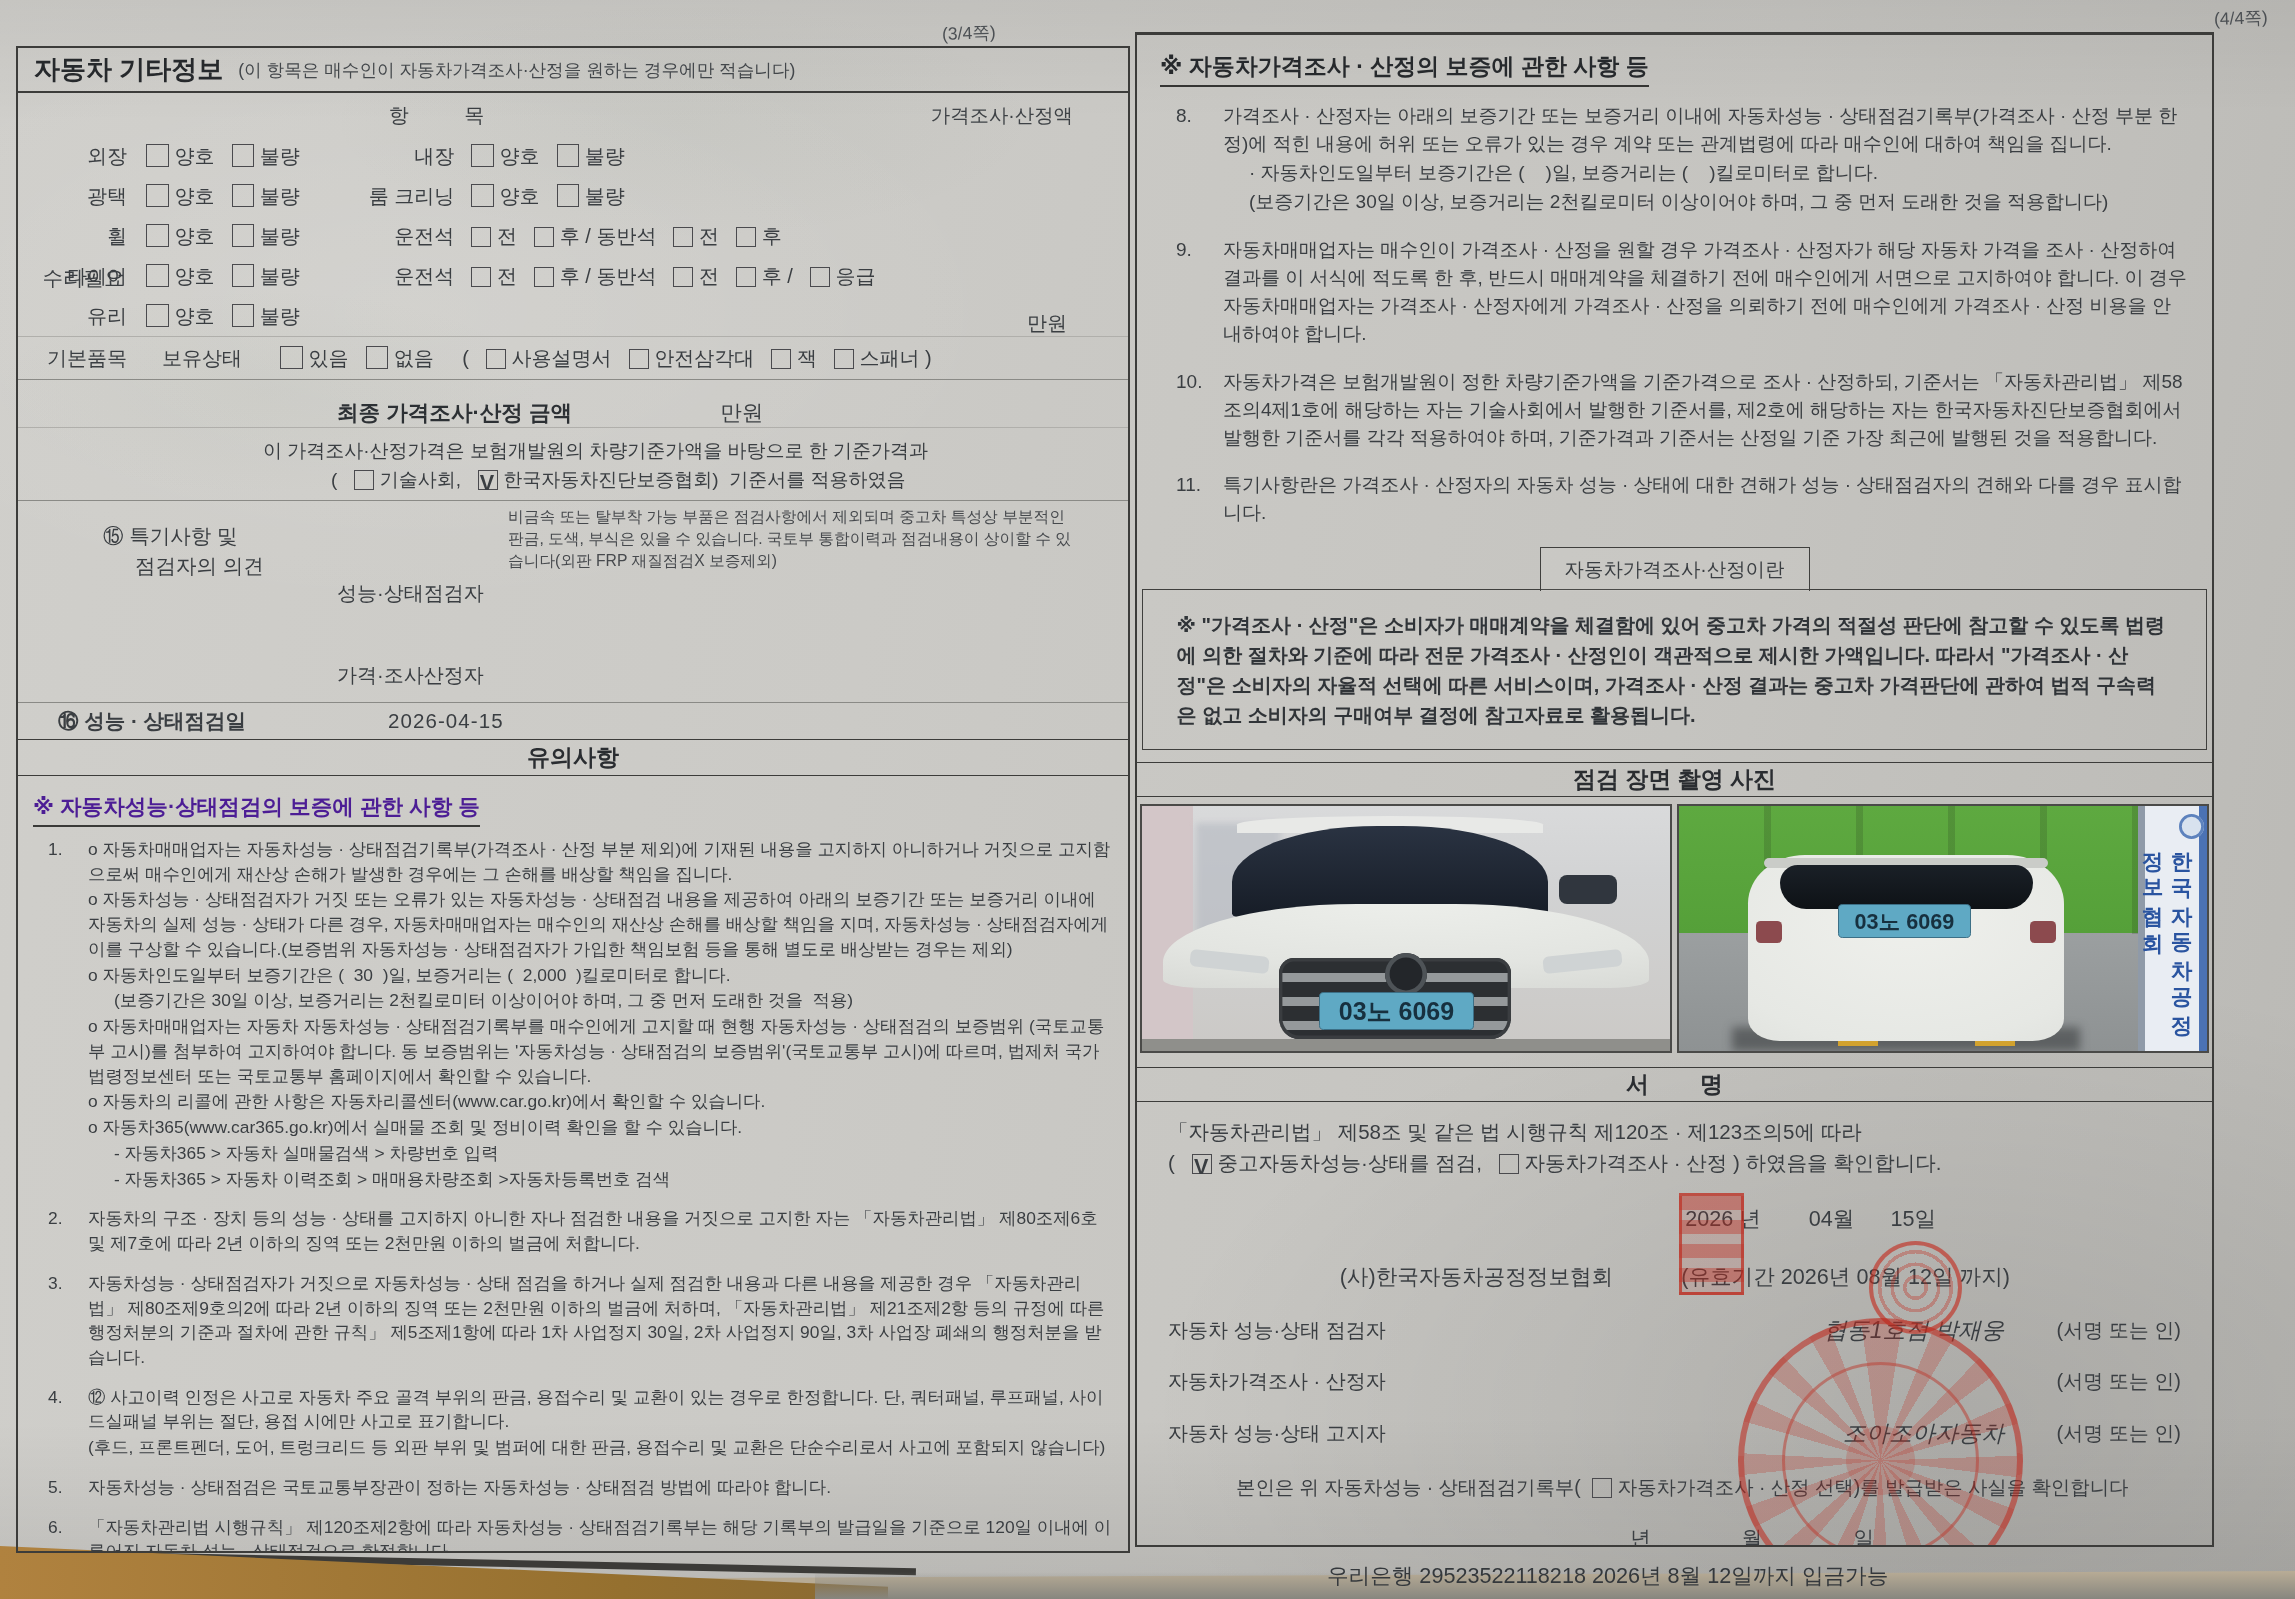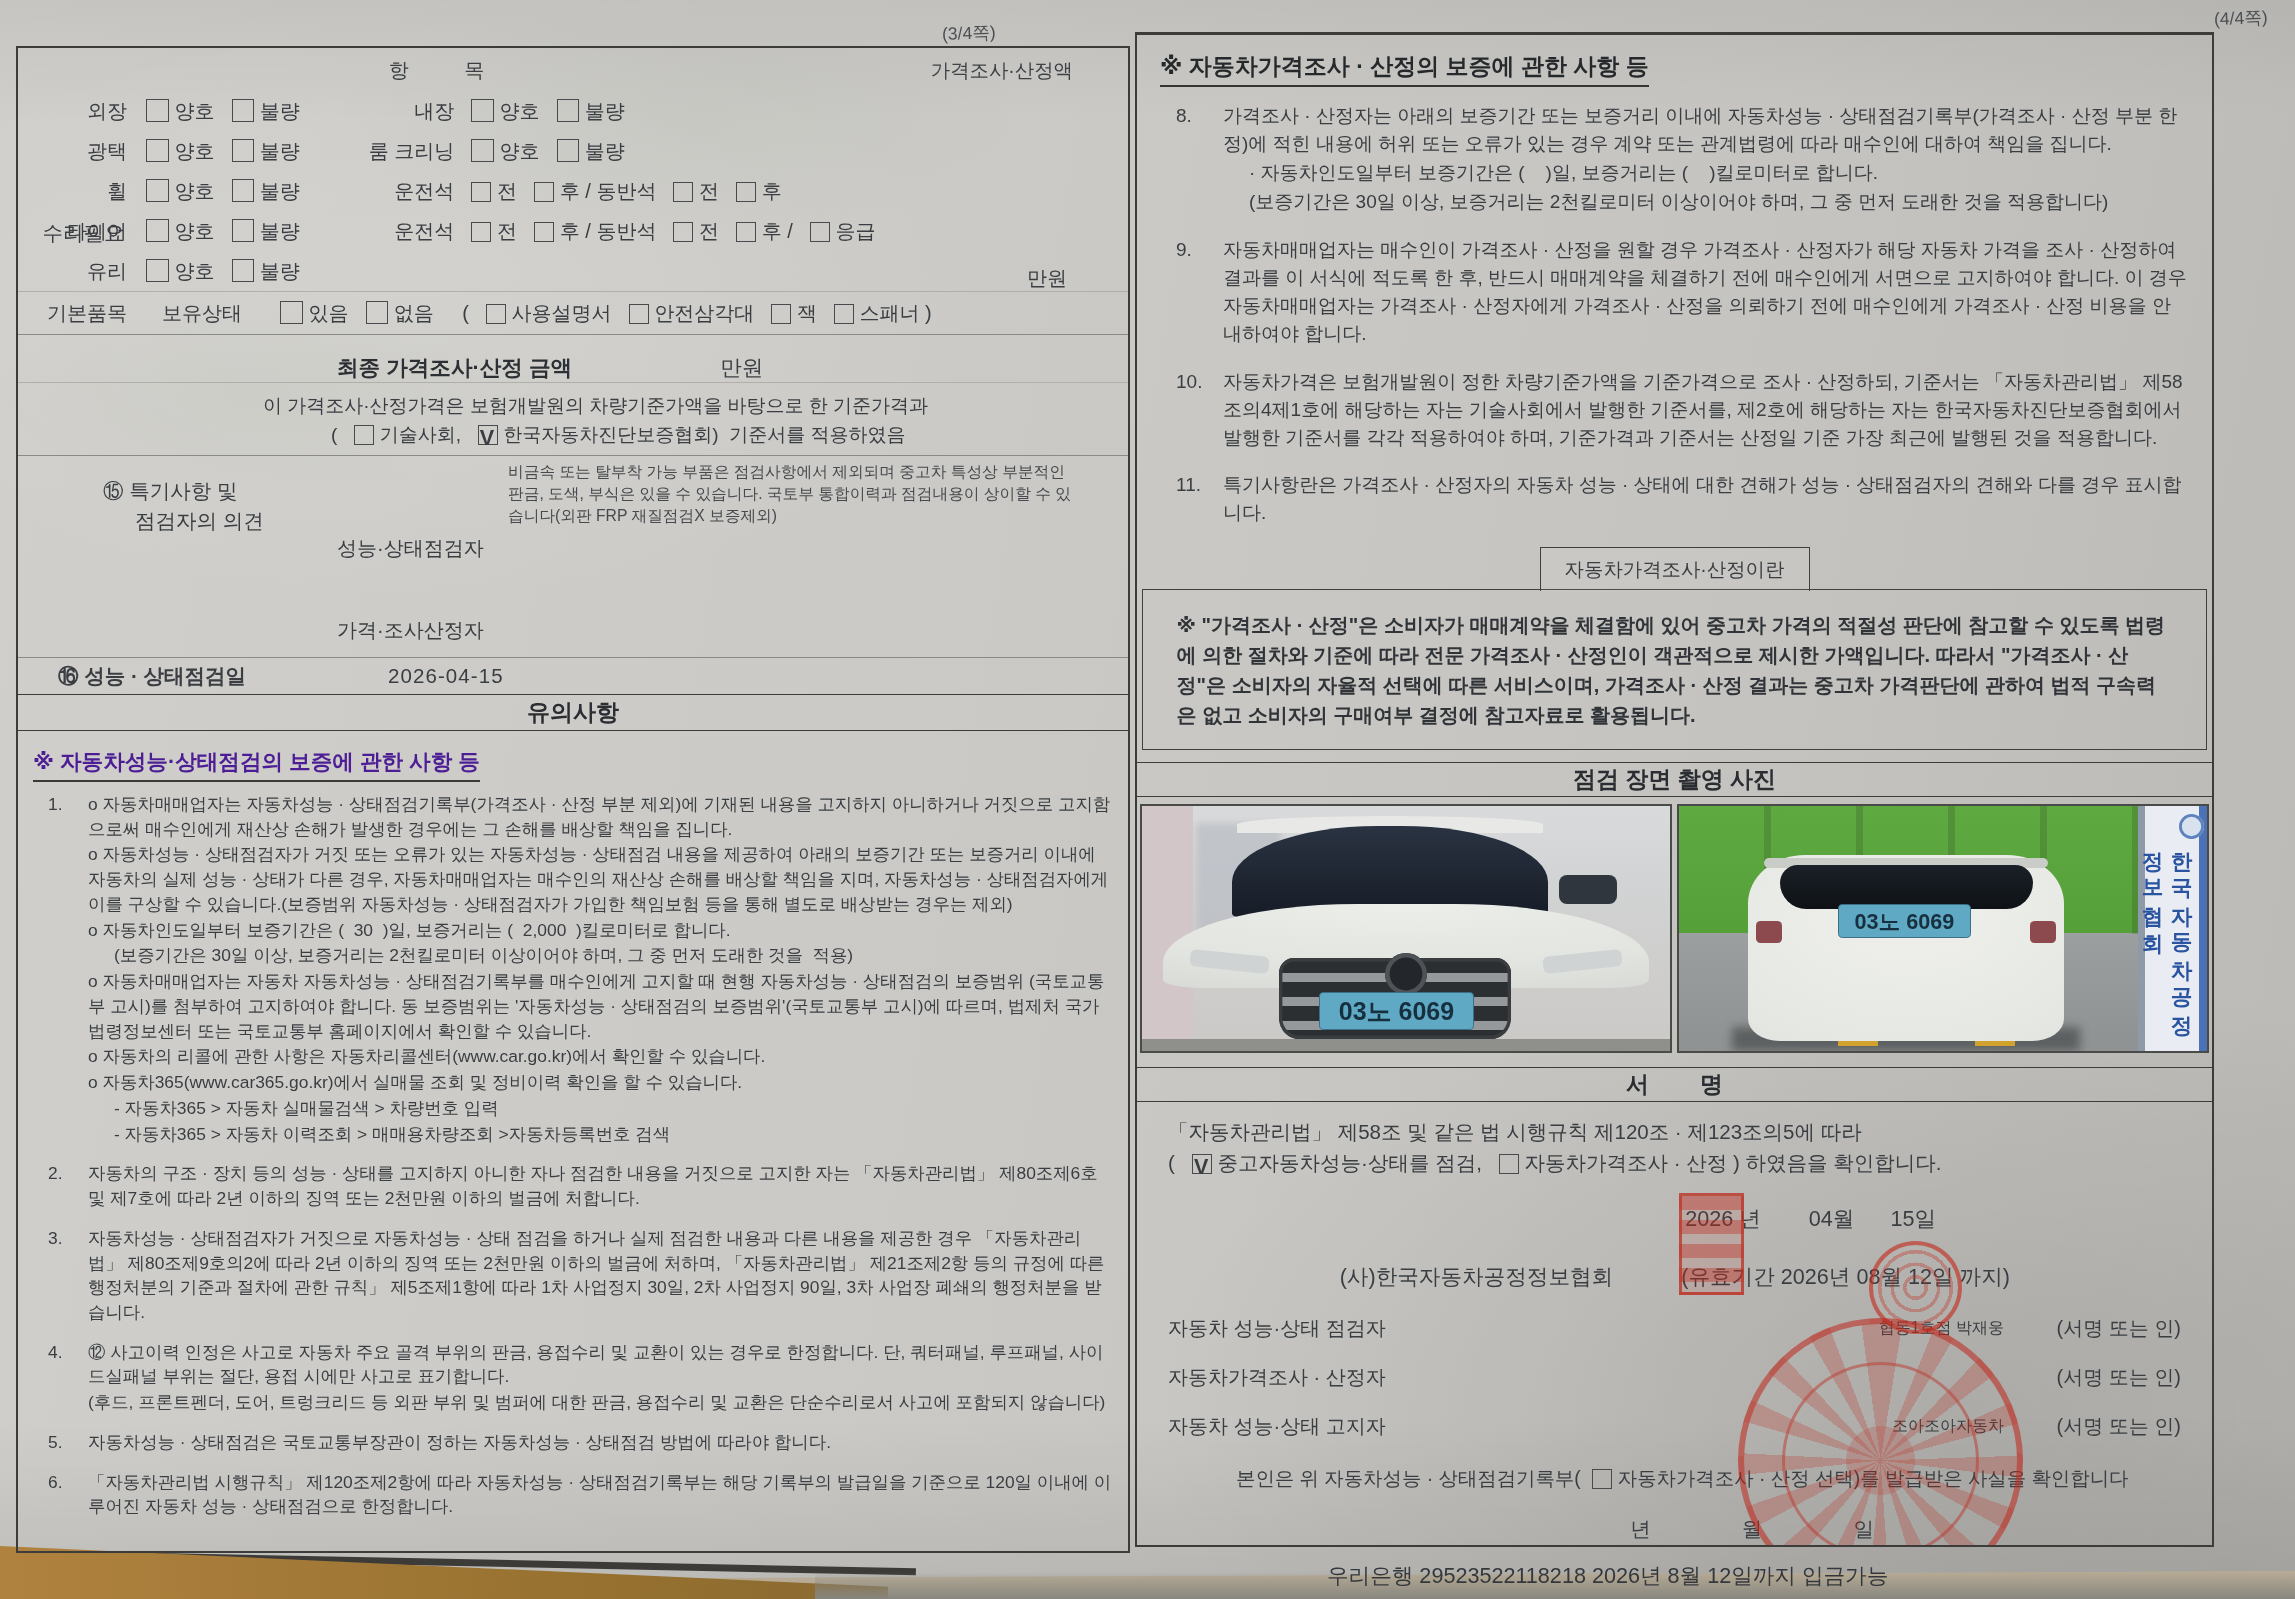--- a/index.html
+++ b/index.html
@@ -134,21 +134,21 @@
   .banner-text{position:absolute;right:2%;top:12%;writing-mode:vertical-rl;font-size:21.6px;font-weight:bold;color:#2a54a0;letter-spacing:5.7px;}
 
   
   .sign-hdr{margin-top:9px;border-top:1.7px solid #3c3c3a;border-bottom:1.7px solid #3c3c3a;height:33px;
     display:flex;align-items:center;justify-content:center;font-size:23px;font-weight:bold;color:#2a2d31;}
   .sign-body{position:relative;padding:15px 31px 0 31px;font-size:20.5px;line-height:1.5;}
   .sdate{text-align:right;padding-right:245px;margin-top:25px;font-size:21.6px;}
   .orgline{display:flex;justify-content:flex-end;align-items:center;gap:68px;margin-top:25px;padding-right:171px;font-size:21.6px;}
   .srow{display:flex;align-items:center;margin-top:19.4px;font-size:20px;}
   .srow .sl{width:353px;}
-  .srow .sv{flex:1;text-align:right;padding-right:23px;font-size:16px;}
+  .srow .sv{flex:1;text-align:right;padding-right:23px;font-size:23px;font-style:italic;}
   .srow .ss{width:154px;text-align:right;}
   .confirm2{margin-top:23px;padding-left:68px;font-size:19.4px;}
   .blank-date{text-align:right;padding-right:307px;margin-top:20.5px;font-size:20.5px;}
   
   .stamp{pointer-events:none;}
   .stamp-sq{position:absolute;left:542px;top:91px;width:59px;height:96px;border:3.4px solid rgba(190,42,30,.8);
     background:repeating-linear-gradient(180deg,rgba(190,42,30,.5) 0 13.7px,rgba(190,42,30,.12) 13.7px 24px);filter:blur(0.3px);opacity:.9;}
   .stamp-round-sm{position:absolute;left:732px;top:139px;width:85px;height:85px;border:4.6px solid rgba(195,45,32,.75);border-radius:50%;
     background:repeating-radial-gradient(circle at 50% 50%,transparent 0 9px,rgba(195,45,32,.4) 9px 12.5px);filter:blur(0.5px);opacity:.85;}
   .stamp-round-lg{position:absolute;left:601px;top:216px;width:273px;height:273px;border:6.8px solid rgba(190,40,28,.7);border-radius:50%;
@@ -165,20 +165,24 @@
 <div class="scene">
   <div class="paper"></div>
   <div class="paper-edge"></div>
   <div class="desk"></div>
   <div class="shade-br"></div>
 
   <div class="page-label pl-left pre">(3/4쪽)</div>
   <div class="page-label pl-right pre">(4/4쪽)</div>
 
   <div class="lbox">
+    <div class="oi-title">
+      <span class="t">자동차 기타정보</span>
+      <span class="s">(이 항목은 매수인이 자동차가격조사·산정을 원하는 경우에만 적습니다)</span>
+    </div>
 
     <div class="oi-table">
       <div class="price-line"></div>
       <div class="item-hdr pre">항          목</div>
       <div class="price-hdr">가격조사·산정액</div>
       <div class="price-unit">만원</div>
       <div class="group-repair">수리필요</div>
 
       <div class="oi-rows">
         <div class="trow">

